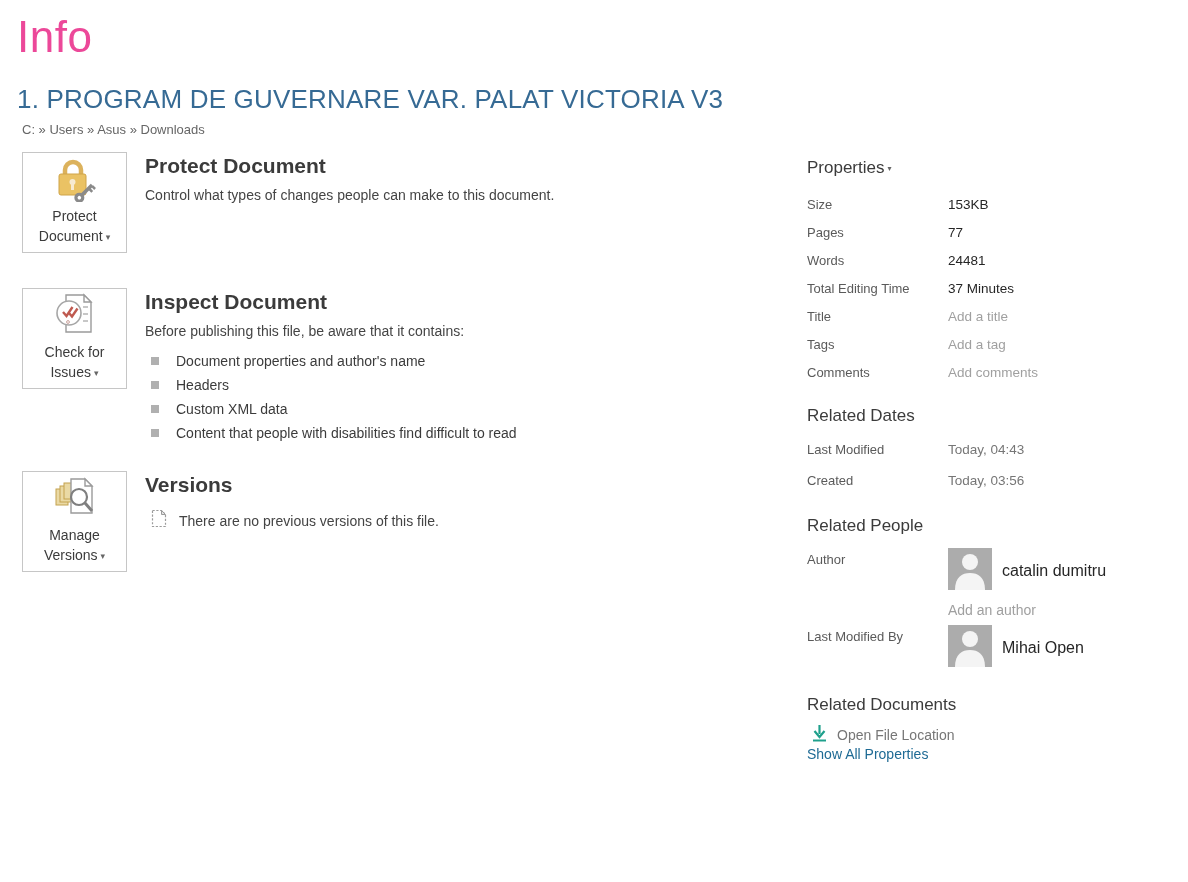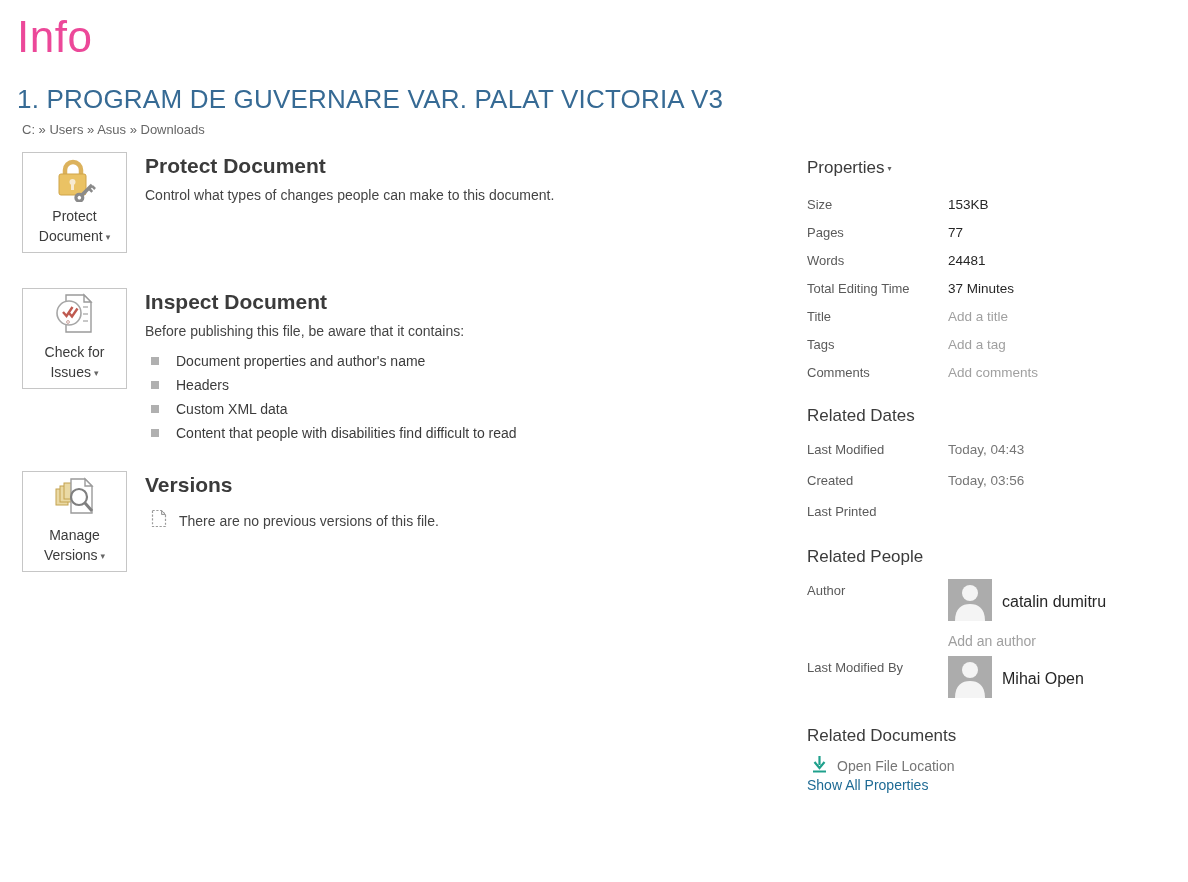--- a/index.html
+++ b/index.html
@@ -222,24 +222,20 @@
   <div class="panel-heading rd-heading">Related Dates</div>
   <div class="prop-table" style="margin-top:8px;">
     <div class="prop-row date-row">
       <span class="prop-label">Last Modified</span>
       <span class="prop-value datev">Today, 04:43</span>
     </div>
     <div class="prop-row date-row">
       <span class="prop-label">Created</span>
       <span class="prop-value datev">Today, 03:56</span>
     </div>
-    <div class="prop-row date-row">
-      <span class="prop-label">Last Printed</span>
-      <span class="prop-value datev"></span>
-    </div>
   </div>
 
   <div class="panel-heading rp-heading">Related People</div>
 
   <div class="person-row">
     <span class="prop-label" style="padding-top:4px;">Author</span>
     <span class="person-chip">
       <span>
         <svg width="44" height="42" viewBox="0 0 44 42">
           <rect width="44" height="42" fill="#acacac"></rect>

